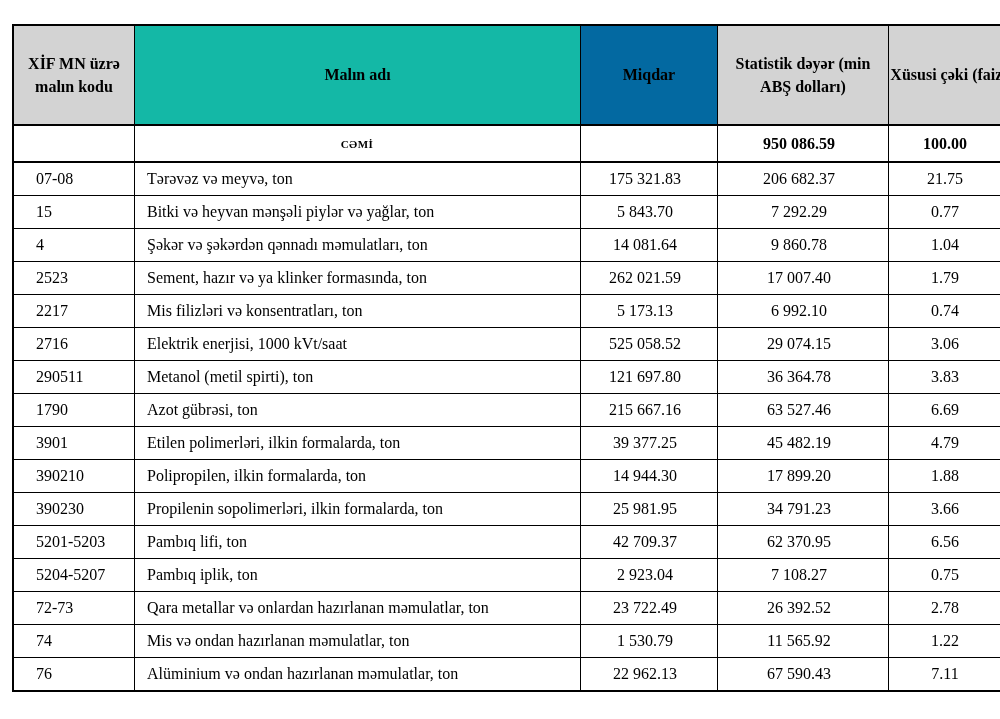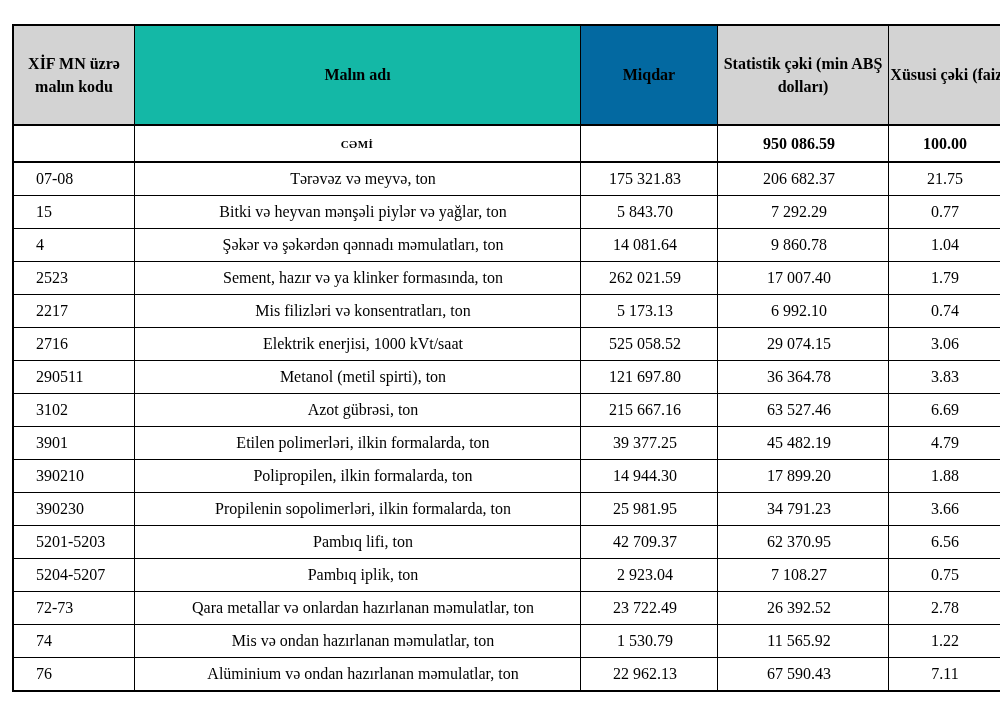--- a/index.html
+++ b/index.html
@@ -41,21 +41,21 @@
     line-height: 1.45;
     white-space: normal;
   }
   .col-code  { width: 118px; }
   .col-name  { width: 443px; }
   .col-qty   { width: 134px; }
   .col-value { width: 168px; }
   .col-share { width: 118px; }
 
   .c-code { text-align: left;  padding-left: 22px; }
-  .c-name { text-align: center;  padding-left: 12px; }
+  .c-name { text-align: left;  padding-left: 12px; }
   .c-num  { text-align: center; padding-right: 9px; }
 
   tr.total-row td {
     height: 33px;
     font-weight: bold;
     border-bottom: 2px solid #000000;
   }
   tr.total-row .c-name {
     text-align: center;
     padding-left: 0;
@@ -68,21 +68,21 @@
 <body>
 
 <div class="page">
 
   <table class="data-table">
     <thead>
       <tr>
         <th class="col-code hdr" style="background: rgb(211, 211, 211);">XİF MN üzrə malın kodu</th>
         <th class="col-name hdr" style="background: #14b8a6;">Malın adı</th>
         <th class="col-qty hdr" style="background: #0369a1;">Miqdar</th>
-        <th class="col-value hdr" style="background: rgb(211, 211, 211);">Statistik çəki (min ABŞ dolları)</th>
+        <th class="col-value hdr" style="background: rgb(211, 211, 211);">Statistik dəyər (min ABŞ dolları)</th>
         <th class="col-share hdr" style="background: rgb(211, 211, 211);">Xüsusi çəki (faiz)</th>
       </tr>
     </thead>
     <tbody>
       <tr class="total-row">
         <td class="c-code"></td>
         <td class="c-name">CƏMİ</td>
         <td class="c-num"></td>
         <td class="c-num">950 086.59</td>
         <td class="c-num">100.00</td>
@@ -138,21 +138,21 @@
 
   <tr class="data-row">
     <td class="c-code">290511</td>
     <td class="c-name">Metanol (metil spirti), ton</td>
     <td class="c-num">121 697.80</td>
     <td class="c-num">36 364.78</td>
     <td class="c-num">3.83</td>
   </tr>
 
   <tr class="data-row">
-    <td class="c-code">3102</td>
+    <td class="c-code">1790</td>
     <td class="c-name">Azot gübrəsi, ton</td>
     <td class="c-num">215 667.16</td>
     <td class="c-num">63 527.46</td>
     <td class="c-num">6.69</td>
   </tr>
 
   <tr class="data-row">
     <td class="c-code">3901</td>
     <td class="c-name">Etilen polimerləri, ilkin formalarda, ton</td>
     <td class="c-num">39 377.25</td>

